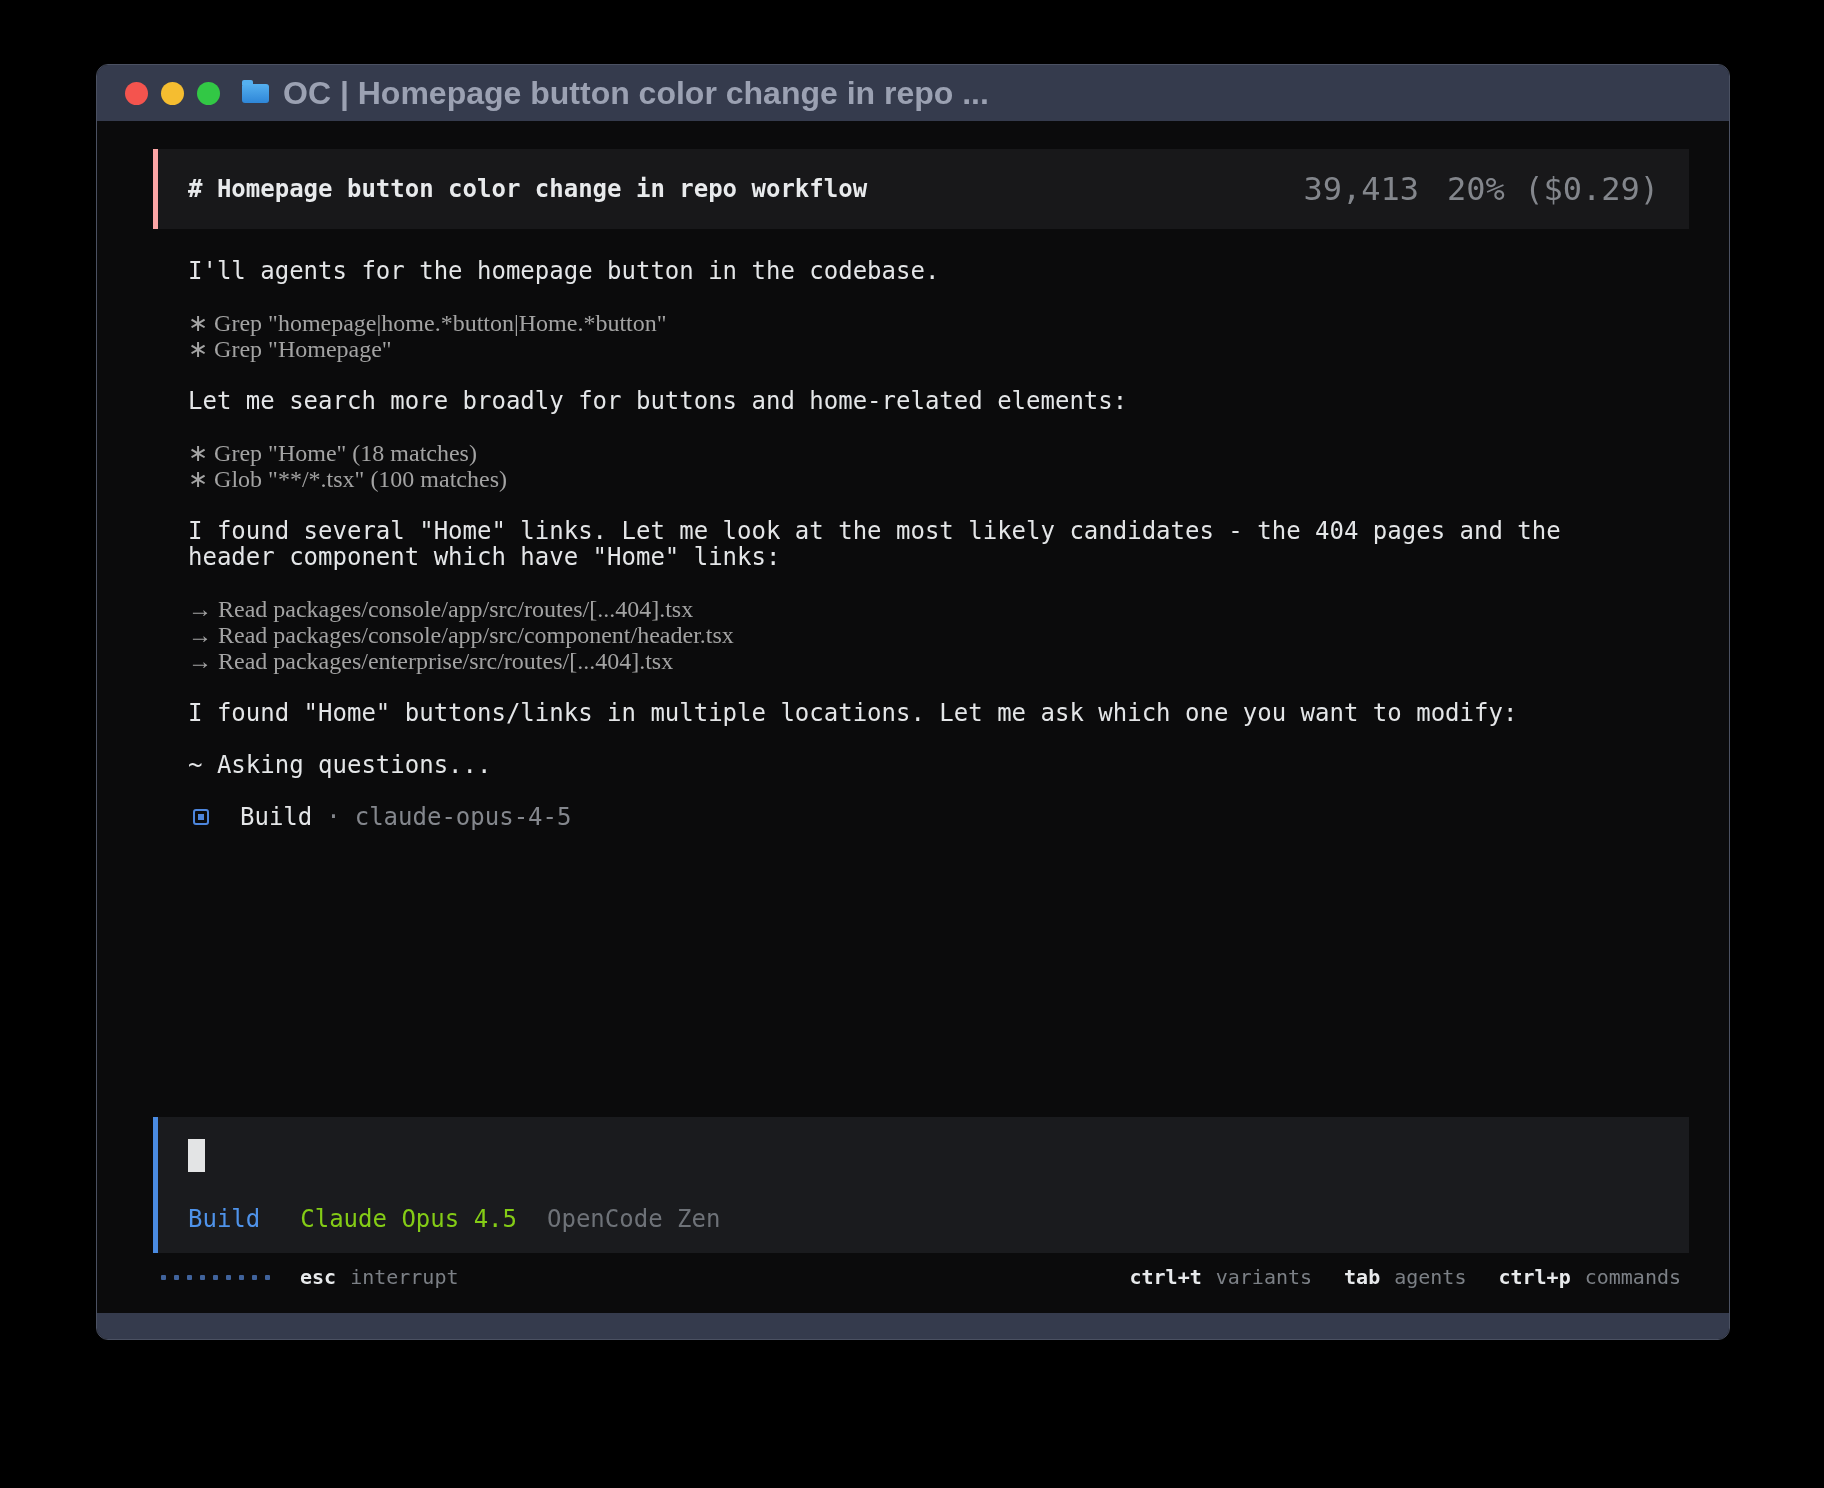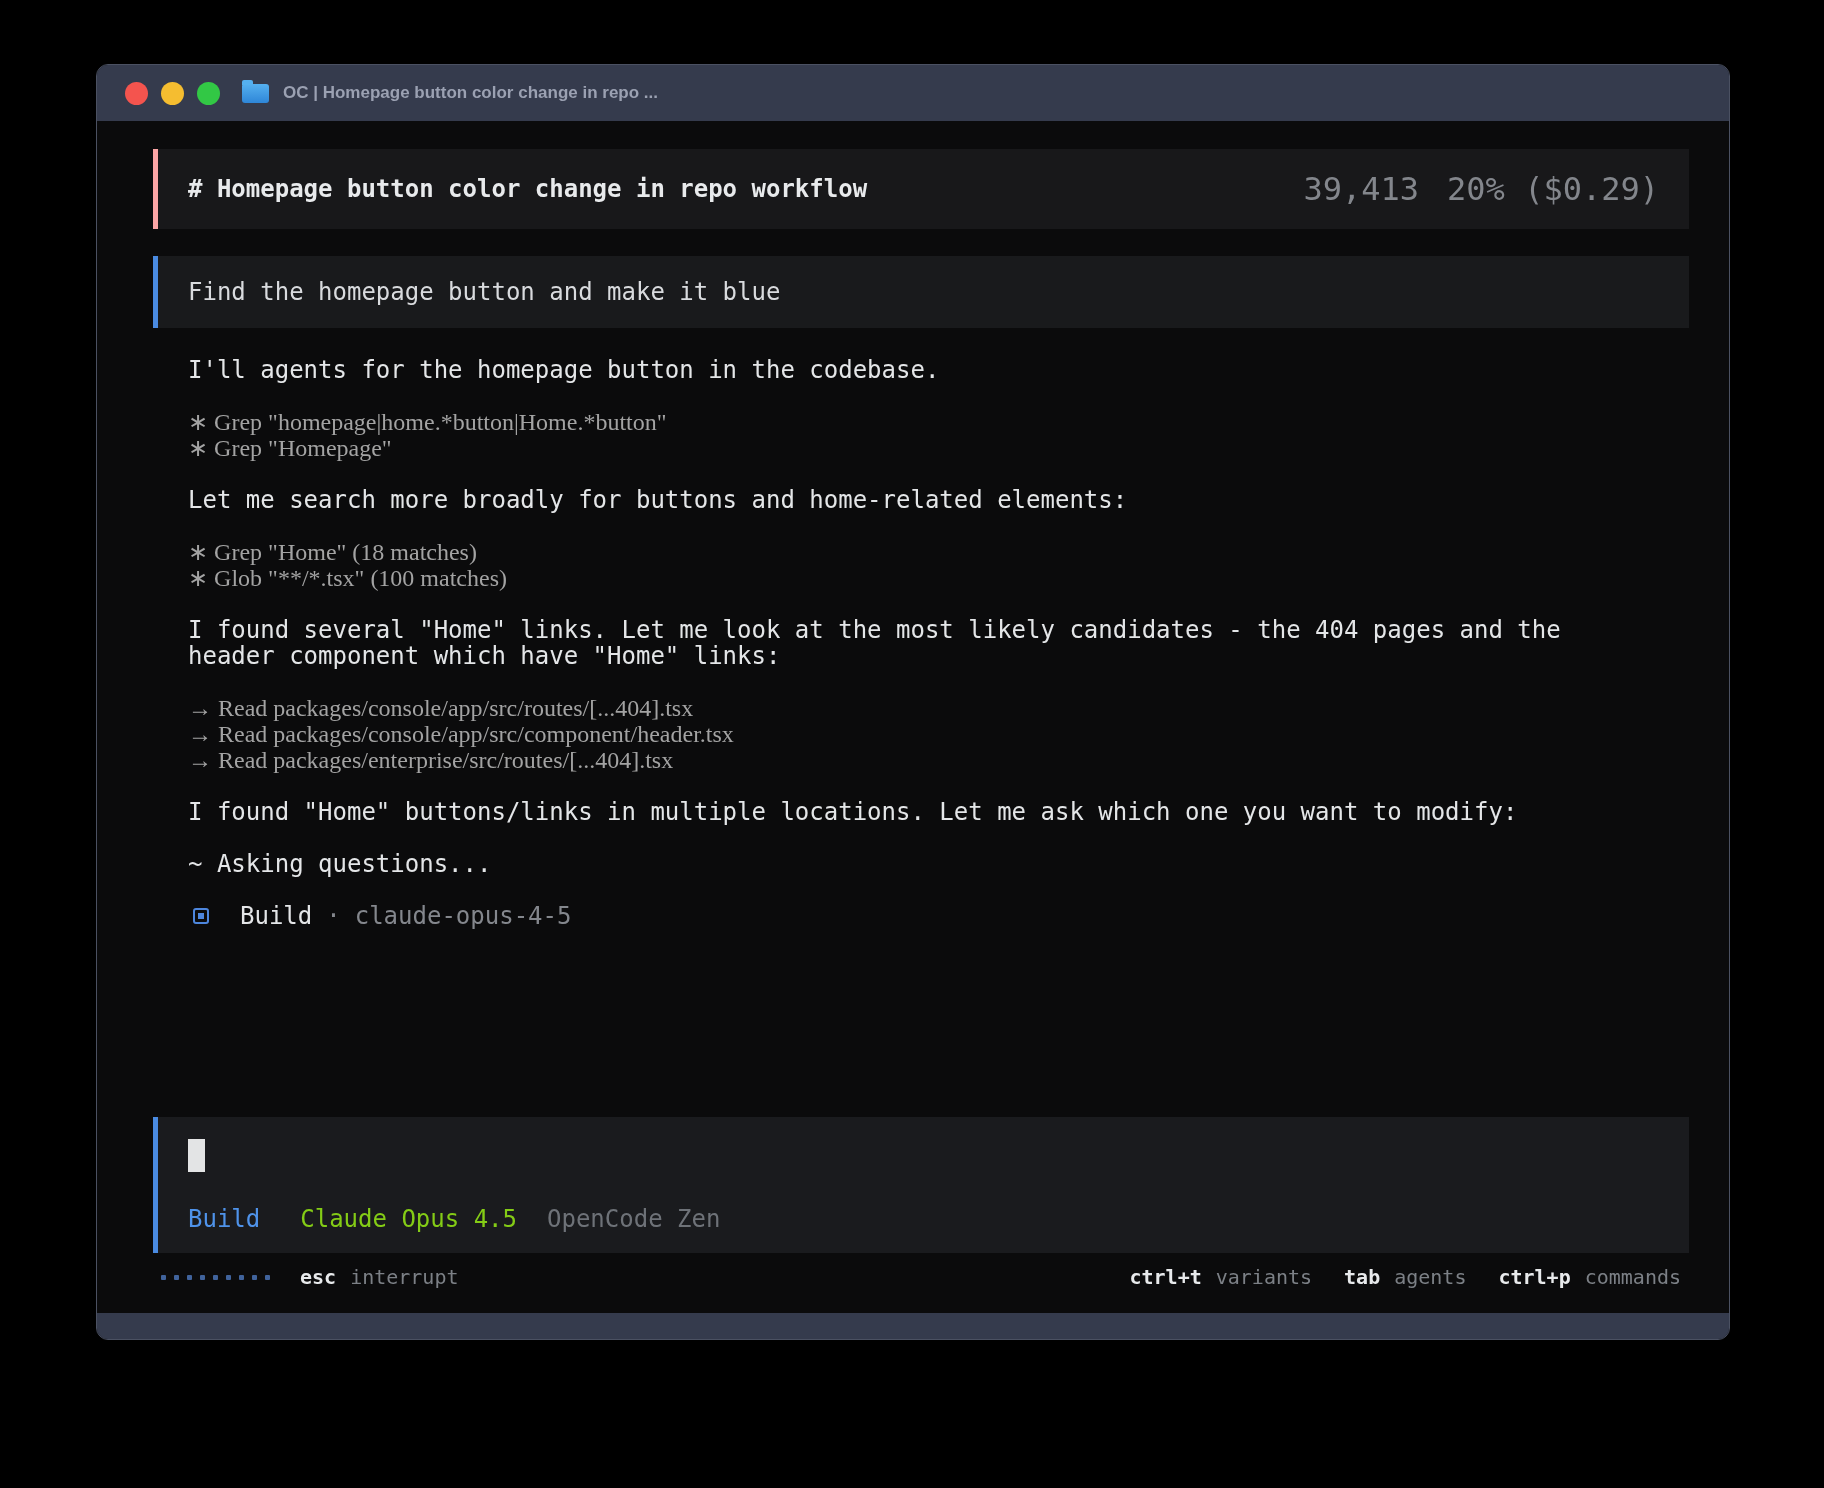--- a/index.html
+++ b/index.html
@@ -17,21 +17,21 @@
   .lights { display:flex; gap:13px; align-items:center; }
   .light { width:23px; height:23px; border-radius:50%; display:inline-block; }
   .light.red { background:#f4544e; }
   .light.yellow { background:#f5bd30; }
   .light.green { background:#32c845; }
   .folder { position:relative; width:27px; height:19px; margin-left:22px;
             background:linear-gradient(#55b0ef,#2e86d8); border-radius:2px 3px 3px 3px; }
   .folder::before { content:""; position:absolute; top:-4px; left:0; width:11px; height:5px;
                     background:#55b0ef; border-radius:2px 2px 0 0; }
   .wtitle { margin-left:14px; font-family:"Liberation Sans", sans-serif; font-weight:bold;
-            font-size:17px; color:#9ba1b2; white-space:nowrap; }
+            font-size:32px; color:#9ba1b2; white-space:nowrap; }
 
   .content { flex:1 1 auto; display:flex; flex-direction:column;
              padding:28px 40px 16px 56px; background:#0b0b0c; min-height:0; }
 
   .bottom-strip { flex:0 0 26px; background:#353b4d; }
 
   
   .block { border-left:5px solid #fca5a5; background:#18181a;
            display:flex; align-items:center; padding:0 30px; }
   .header-block { height:80px; justify-content:space-between; }
@@ -99,23 +99,20 @@
     <div class="content">
 
       <div class="block header-block">
         <span class="hdr-title"># Homepage button color change in repo workflow</span>
         <span class="hdr-right">
           <span>39,413</span>
           <span>20% ($0.29)</span>
         </span>
       </div>
 
-      <div class="block user-block">
-        <span>Find the homepage button and make it blue</span>
-      </div>
 
       <div class="transcript">
         <div id="t-lines">
             <div class="t-line t-white">I'll agents for the homepage button in the codebase.</div>
             <div class="t-line t-blank">&nbsp;</div>
             <div class="t-line t-gray">∗ Grep "homepage|home.*button|Home.*button"</div>
             <div class="t-line t-gray">∗ Grep "Homepage"</div>
             <div class="t-line t-blank">&nbsp;</div>
             <div class="t-line t-white">Let me search more broadly for buttons and home-related elements:</div>
             <div class="t-line t-blank">&nbsp;</div>

